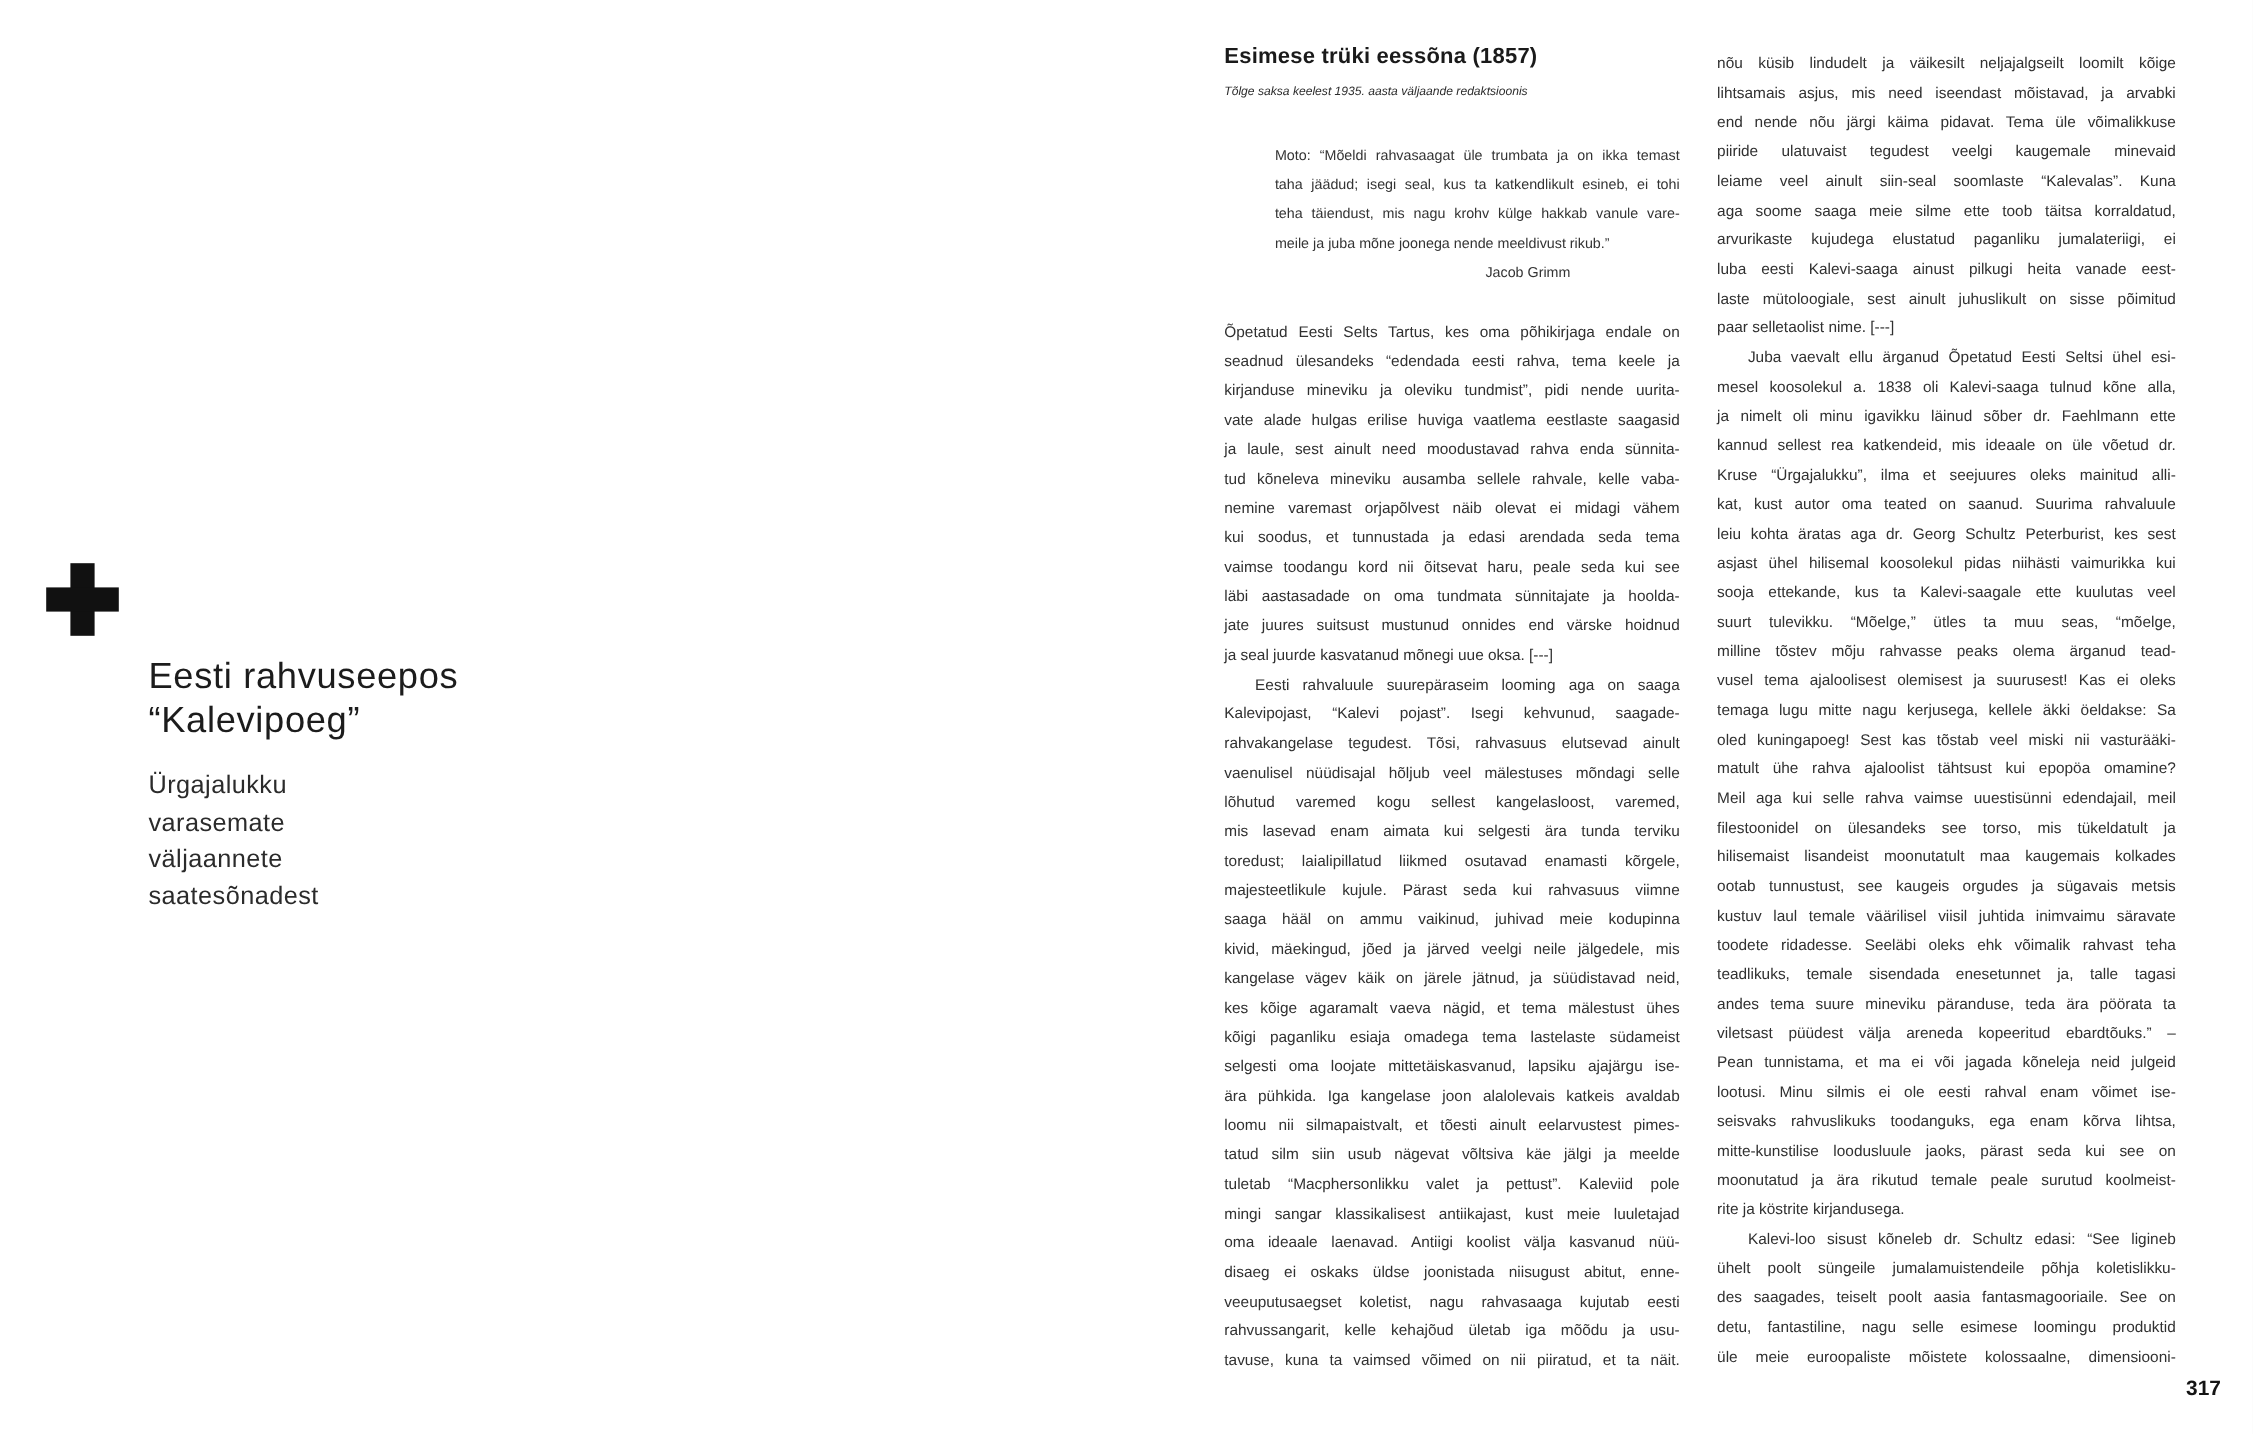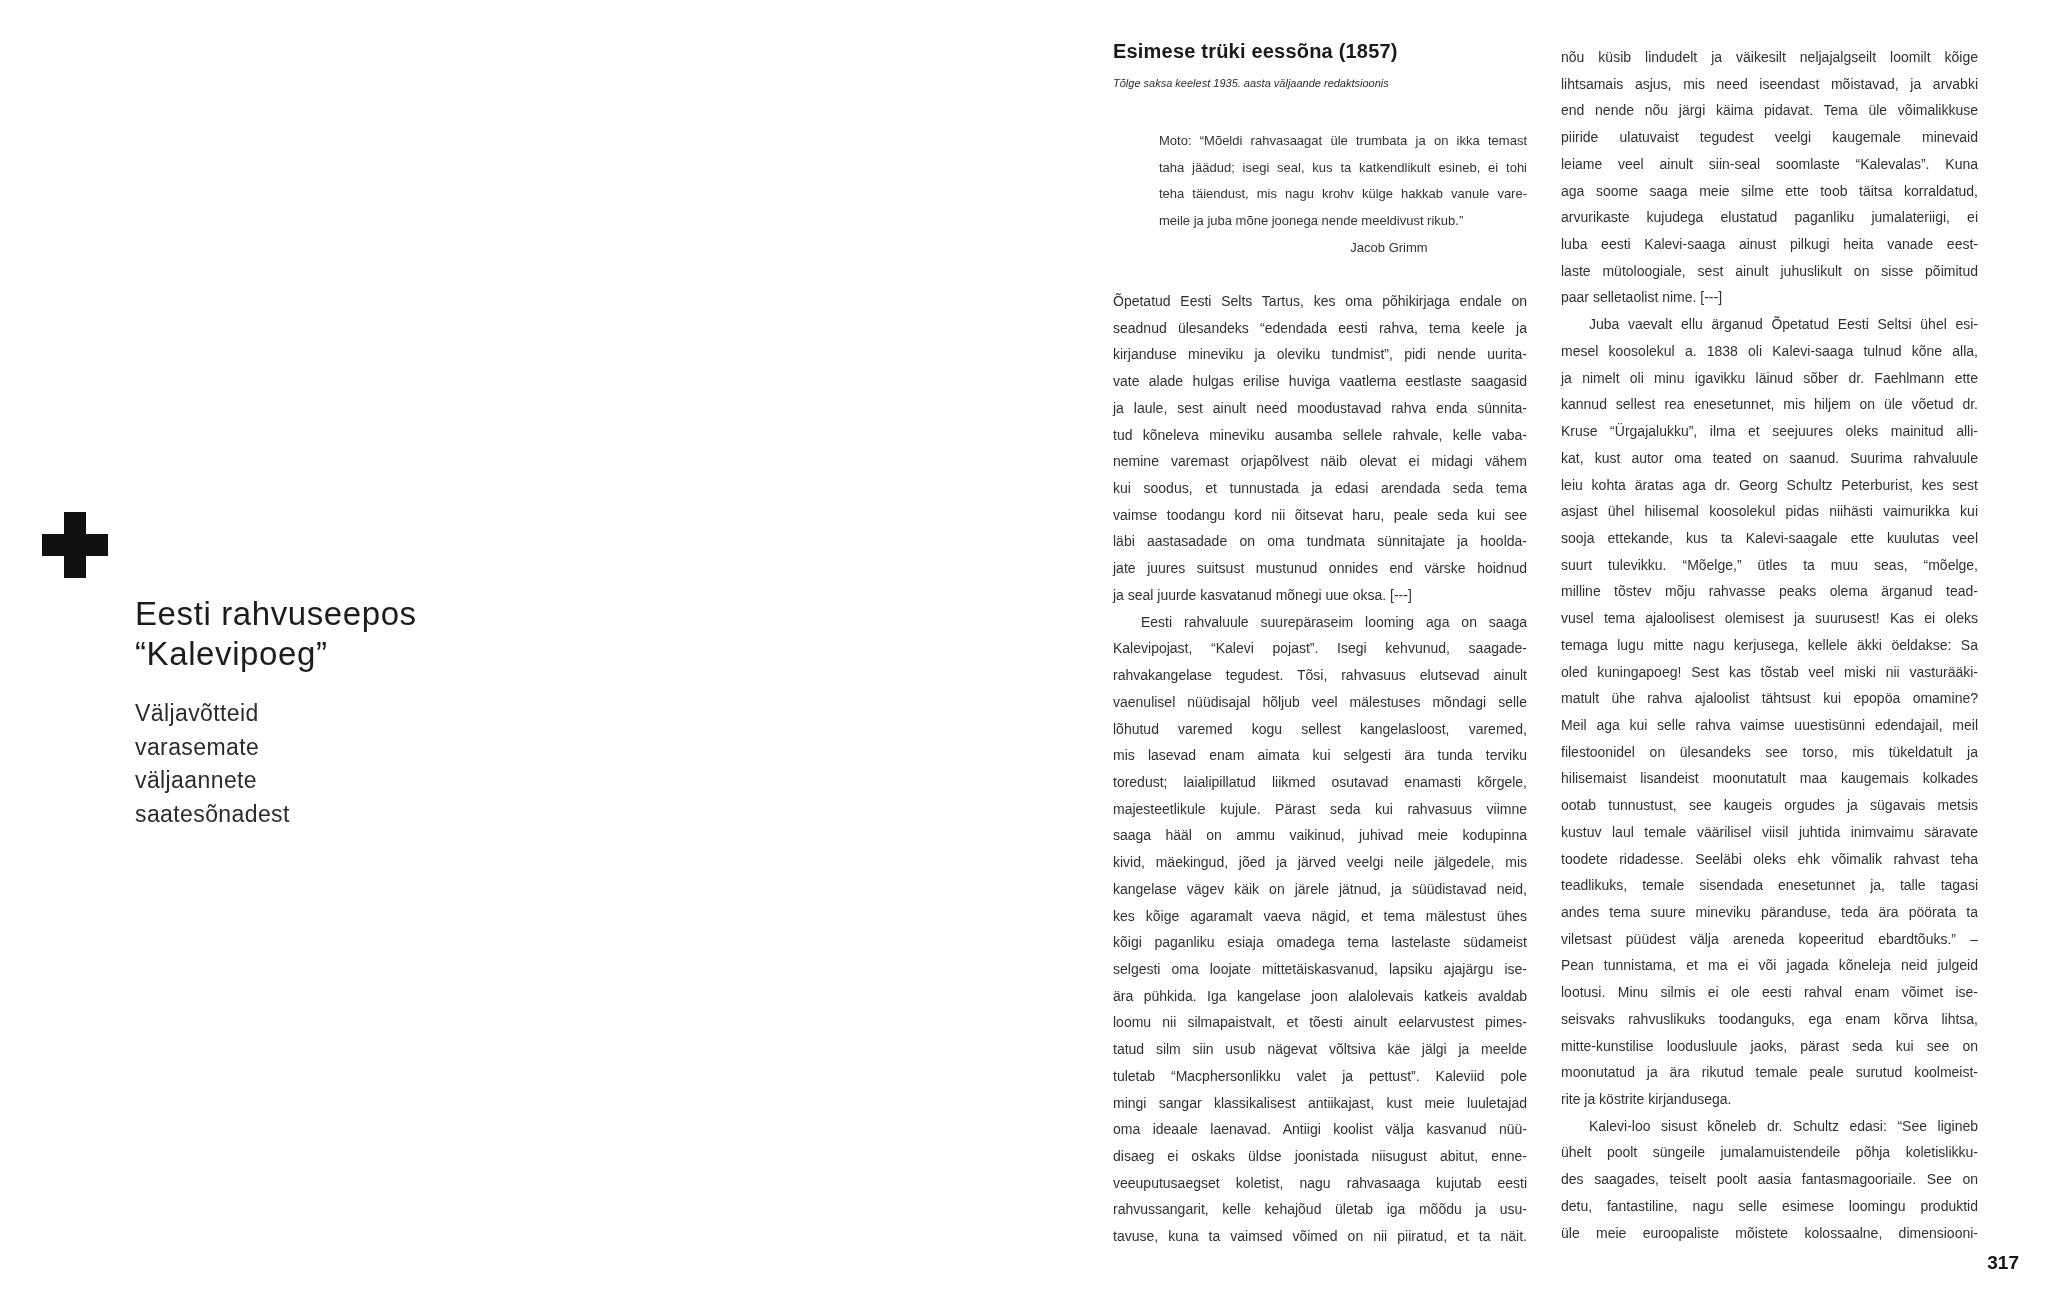--- a/index.html
+++ b/index.html
@@ -67,21 +67,21 @@
     <span class="pv"></span>
     <span class="ph"></span>
   </div>
 
   <h1 class="title">
     <span class="tline">Eesti rahvuseepos</span>
     <span class="tline">“Kalevipoeg”</span>
   </h1>
 
   <div class="subtitle">
-    <span class="sline">Väljavõtteid</span>
+    <span class="sline">Ürgajalukku</span>
     <span class="sline">varasemate</span>
     <span class="sline">väljaannete</span>
     <span class="sline">saatesõnadest</span>
   </div>
 
   <div class="colmid-head">
     <h2>Esimese trüki eessõna (1857)</h2>
     <p class="subhead">Tõlge saksa keelest 1935. aasta väljaande redaktsioonis</p>
   </div>
 
@@ -139,21 +139,21 @@
       <div class="bline">piiride ulatuvaist tegudest veelgi kaugemale minevaid</div>
       <div class="bline">leiame veel ainult siin-seal soomlaste “Kalevalas”. Kuna</div>
       <div class="bline">aga soome saaga meie silme ette toob täitsa korraldatud,</div>
       <div class="bline">arvurikaste kujudega elustatud paganliku jumalateriigi, ei</div>
       <div class="bline">luba eesti Kalevi-saaga ainust pilkugi heita vanade eest-</div>
       <div class="bline">laste mütoloogiale, sest ainult juhuslikult on sisse põimitud</div>
       <div class="bline lastline">paar selletaolist nime. [---]</div>
       <div class="bline indent">Juba vaevalt ellu ärganud Õpetatud Eesti Seltsi ühel esi-</div>
       <div class="bline">mesel koosolekul a. 1838 oli Kalevi-saaga tulnud kõne alla,</div>
       <div class="bline">ja nimelt oli minu igavikku läinud sõber dr. Faehlmann ette</div>
-      <div class="bline">kannud sellest rea enesetunnet, mis hiljem on üle võetud dr.</div>
+      <div class="bline">kannud sellest rea katkendeid, mis ideaale on üle võetud dr.</div>
       <div class="bline">Kruse “Ürgajalukku”, ilma et seejuures oleks mainitud alli-</div>
       <div class="bline">kat, kust autor oma teated on saanud. Suurima rahvaluule</div>
       <div class="bline">leiu kohta äratas aga dr. Georg Schultz Peterburist, kes sest</div>
       <div class="bline">asjast ühel hilisemal koosolekul pidas niihästi vaimurikka kui</div>
       <div class="bline">sooja ettekande, kus ta Kalevi-saagale ette kuulutas veel</div>
       <div class="bline">suurt tulevikku. “Mõelge,” ütles ta muu seas, “mõelge,</div>
       <div class="bline">milline tõstev mõju rahvasse peaks olema ärganud tead-</div>
       <div class="bline">vusel tema ajaloolisest olemisest ja suurusest! Kas ei oleks</div>
       <div class="bline">temaga lugu mitte nagu kerjusega, kellele äkki öeldakse: Sa</div>
       <div class="bline">oled kuningapoeg! Sest kas tõstab veel miski nii vasturääki-</div>

